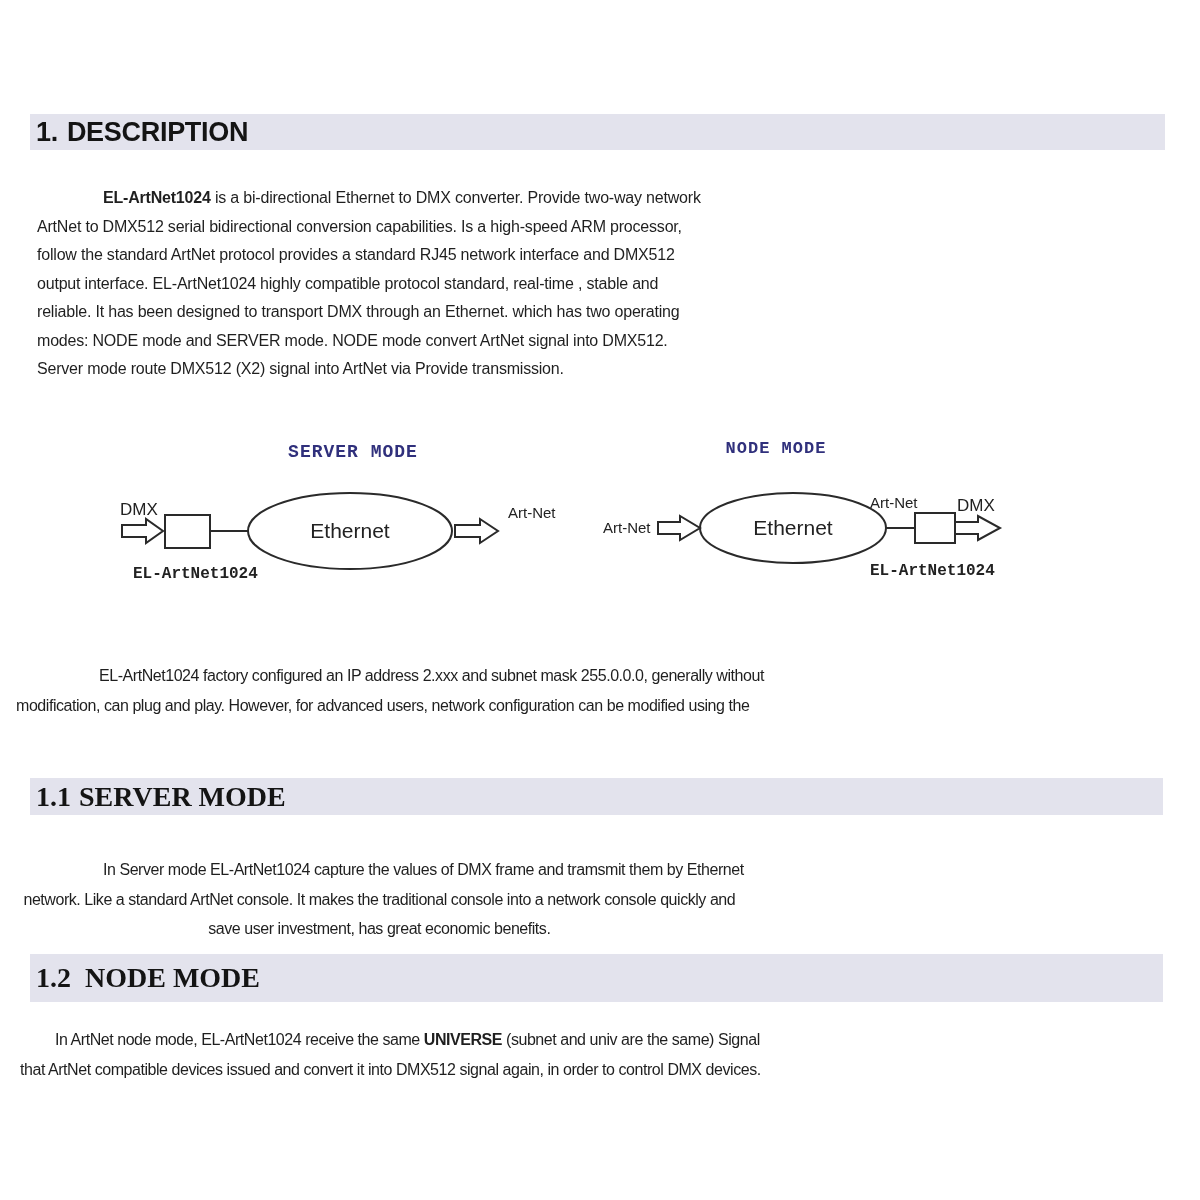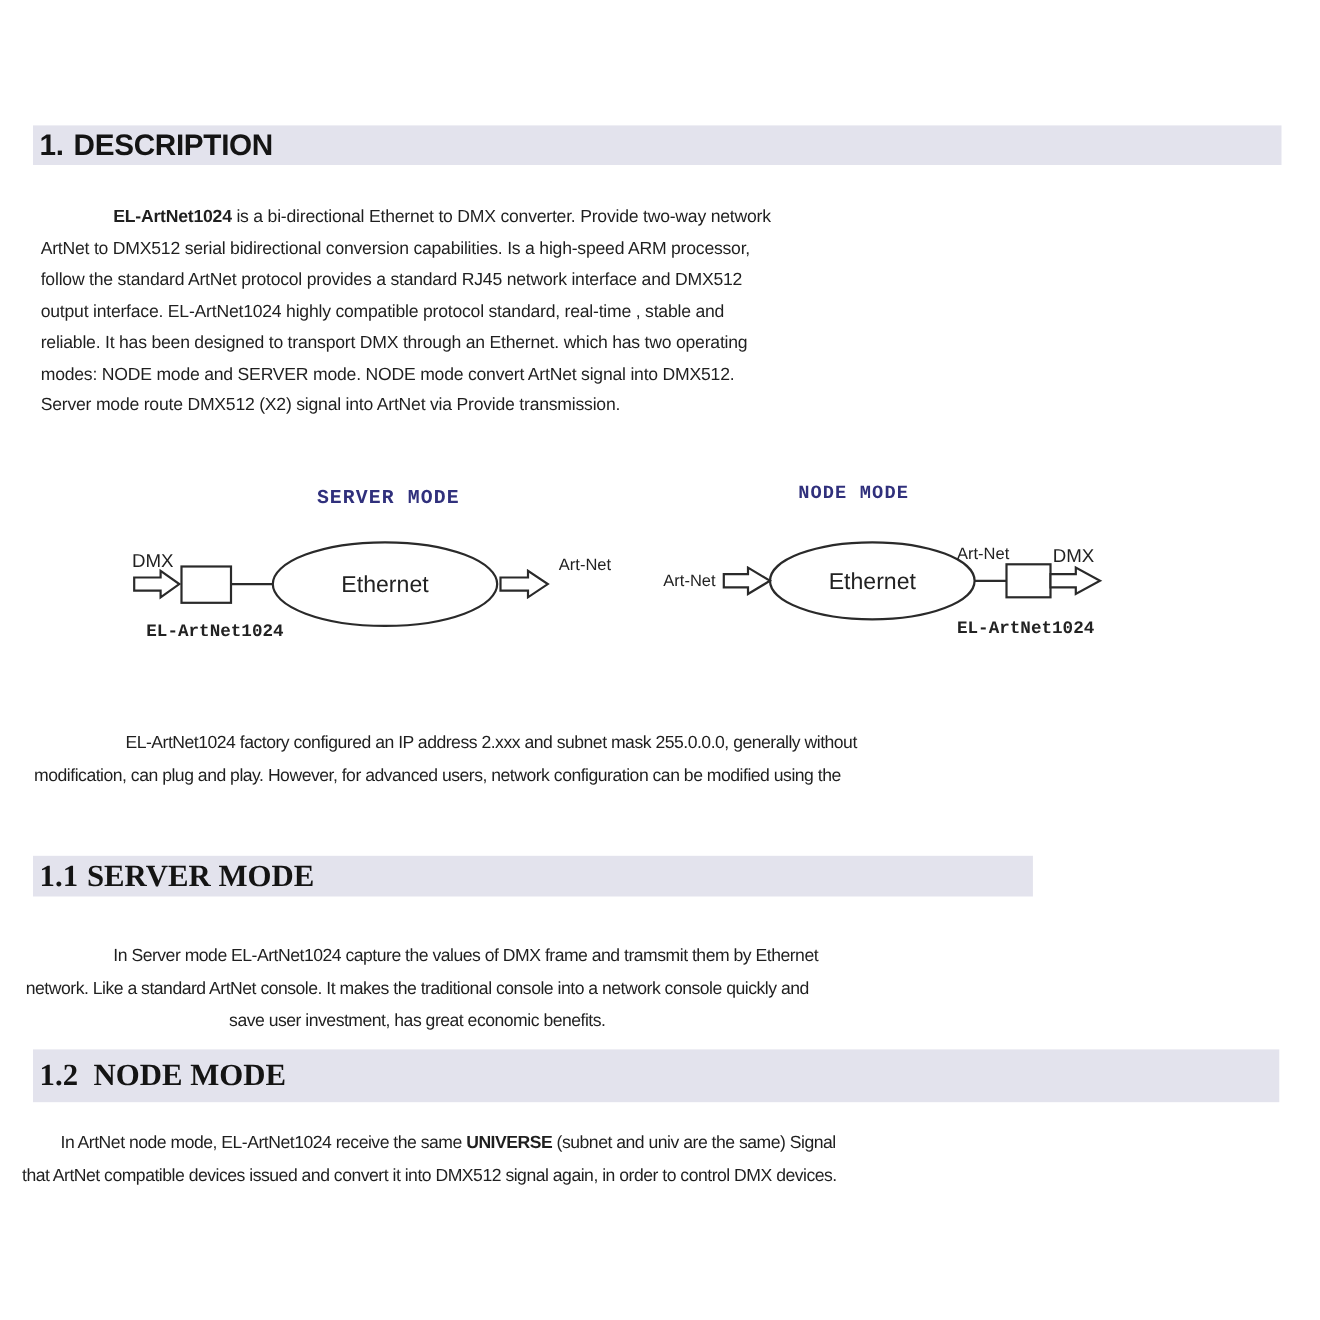--- a/index.html
+++ b/index.html
@@ -81,26 +81,26 @@
       <text x="793" y="110" text-anchor="middle" font-size="21">Ethernet</text>
       <text x="870" y="83" font-size="15">Art-Net</text>
       <line class="shape" x1="886" y1="103" x2="915" y2="103"></line>
       <rect class="shape" x="915" y="88" width="40" height="30"></rect>
       <text x="957" y="86" font-size="17">DMX</text>
       <polygon class="arrow" points="955,97 978,97 978,91 1000,103 978,115 978,109 955,109"></polygon>
       <text class="mono" x="870" y="150" font-size="16">EL-ArtNet1024</text>
     </g>
   </svg>
 
-  <div class="para tight" style="left:31px;top:661px;">
+  <div class="para tight" style="left:16px;top:661px;">
     <div class="pline" style="padding-left:83px;">EL-ArtNet1024 factory configured an IP address 2.xxx and subnet mask 255.0.0.0, generally without</div>
     <div class="pline">modification, can plug and play. However, for advanced users, network configuration can be modified using the</div>
   </div>
 
-  <div class="hbar h-serif" style="top:778px;width:909px;height:37px;">
+  <div class="hbar h-serif" style="top:778px;width:1133px;height:37px;">
     <span class="hnum">1.1</span>
     <span class="hlabel" style="margin-left:8px;">SERVER MODE</span>
   </div>
 
   <div class="para tight" style="left:15px;top:855px;text-align:center;">
     <div class="pline" style="padding-left:88px;">In Server mode EL-ArtNet1024 capture the values of DMX frame and tramsmit them by Ethernet</div>
     <div class="pline">network. Like a standard ArtNet console. It makes the traditional console into a network console quickly and</div>
     <div class="pline">save user investment, has great economic benefits.</div>
   </div>
 

